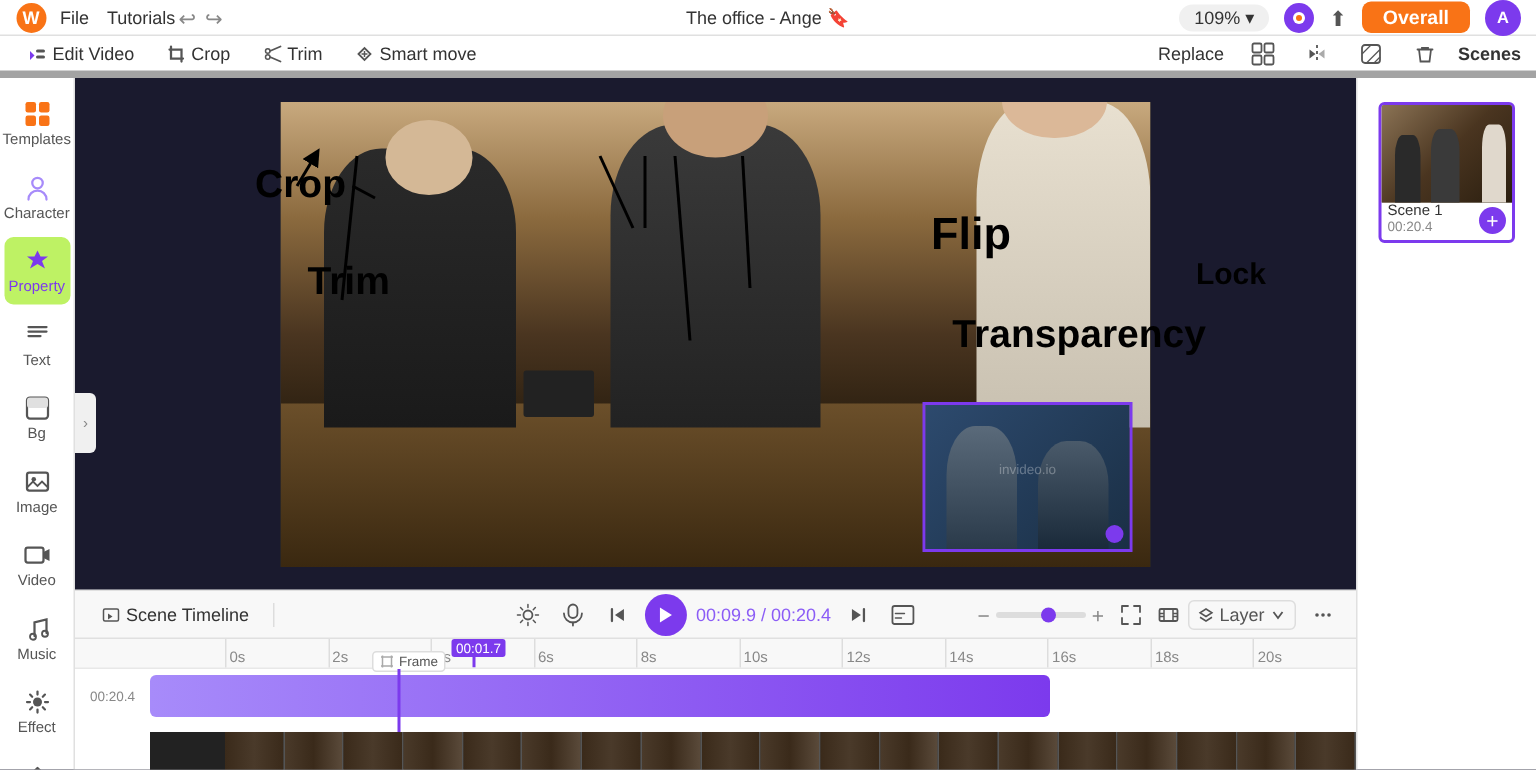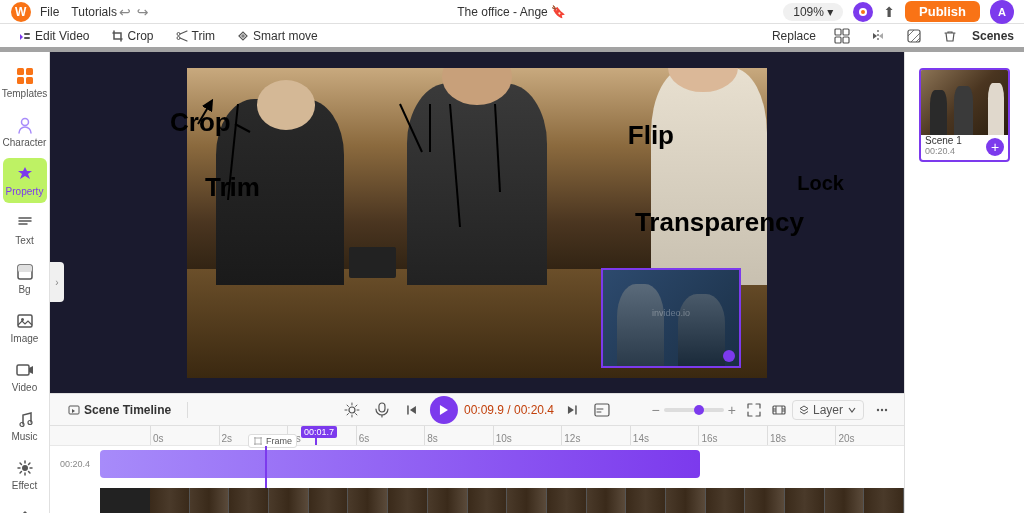--- a/index.html
+++ b/index.html
@@ -109,21 +109,21 @@
       height: 100%;
       background: linear-gradient(180deg, #8b7355 0%, #6b5a42 30%, #4a3f2f 60%, #3a3020 100%);
       position: relative;
       overflow: hidden;
     }
 
     
     .pip-video {
       position: absolute;
       bottom: 10px;
-      right: 26px;
+      right: 12px;
       width: 140px;
       height: 100px;
       background: linear-gradient(135deg, #2d5a8e 0%, #1a3a5a 50%, #0d1f35 100%);
       border: 2px solid #7c3aed;
       overflow: hidden;
     }
 
     .pip-drag-handle {
       position: absolute;
       bottom: 4px;
@@ -154,26 +154,26 @@
     .timeline-tab {
       display: flex;
       align-items: center;
       gap: 4px;
       font-size: 12px;
       color: #555;
       padding: 4px 8px;
       cursor: pointer;
       border-radius: 4px;
     }
-    .timeline-tab.active { color: #333; font-weight: 700; text-align: center; }
+    .timeline-tab.active { color: #333; font-weight: 400; text-align: center; }
     .timeline-separator { width: 1px; height: 16px; background: #ddd; }
 
     .timeline-controls { display: flex; align-items: center; gap: 6px; margin-left: auto; }
     .play-btn { width: 28px; height: 28px; background: #7c3aed; border-radius: 50%; display: flex; align-items: center; justify-content: center; color: #fff; cursor: pointer; font-size: 12px; }
-    .time-display { font-size: 12px; color: #c2410c; }
+    .time-display { font-size: 12px; color: #8b5cf6; }
     .timeline-right { display: flex; align-items: center; gap: 6px; margin-left: auto; font-size: 12px; color: #555; }
 
     .timeline-ruler {
       height: 20px;
       background: #f8f8f8;
       border-bottom: 1px solid #e8e8e8;
       display: flex;
       align-items: center;
       padding: 0 0 0 50px;
       position: relative;
@@ -321,23 +321,23 @@
     .annotation-trim {
       position: absolute;
       top: 120px;
       left: 155px;
       font-size: 26px;
       font-weight: bold;
       color: #000;
     }
     .annotation-flip {
       position: absolute;
-      top: 68px;
+      top: 88px;
       right: 230px;
-      font-size: 26px;
+      font-size: 30px;
       font-weight: bold;
       color: #000;
     }
     .annotation-lock {
       position: absolute;
       top: 120px;
       right: 60px;
       font-size: 20px;
       font-weight: bold;
       color: #000;
@@ -416,21 +416,21 @@
     <div class="zoom-control">
       <span>109% ▾</span>
     </div>
     <div class="record-btn">
       <svg width="10" height="10" viewBox="0 0 10 10">
         <circle cx="5" cy="5" r="4" fill="#fff"></circle>
         <circle cx="5" cy="5" r="2" fill="#f97316"></circle>
       </svg>
     </div>
     <div style="font-size:14px;color:#555;cursor:pointer;">⬆</div>
-    <button class="publish-btn">Publish</button>
+    <button class="publish-btn">Overall</button>
     <div class="avatar">A</div>
   </div>
 </div>
 
 <div class="toolbar">
   <div class="toolbar-left">
     <div class="toolbar-btn">
       <svg width="12" height="12" viewBox="0 0 12 12" fill="none">
         <path d="M1 10L4 7L1 4V10Z" fill="#7c3aed"></path>
         <rect x="5" y="3" width="6" height="2" rx="1" fill="#555"></rect>

